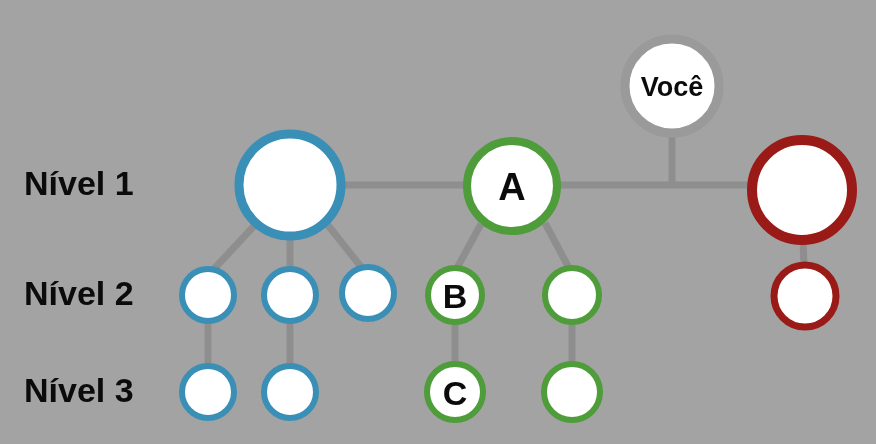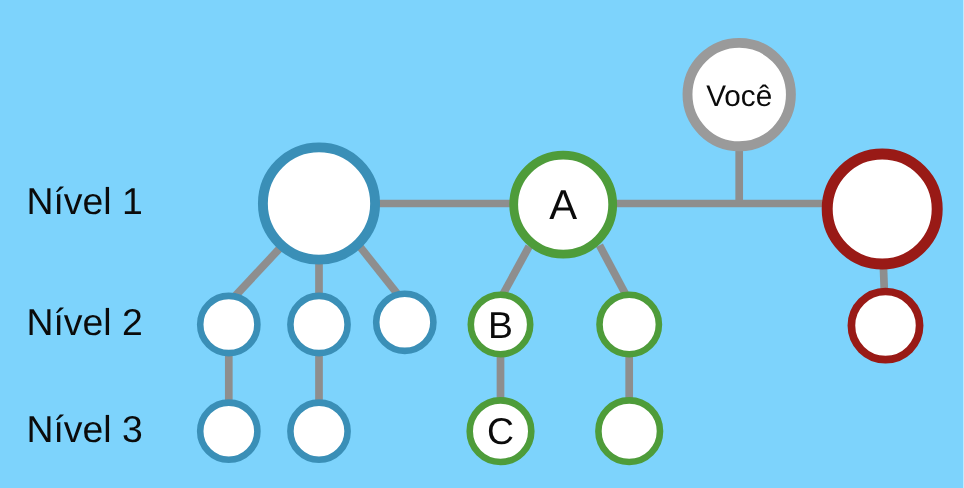--- a/index.html
+++ b/index.html
@@ -7,22 +7,23 @@
     padding: 0;
     background: #ffffff;
   }
   body {
     font-family: "Liberation Sans", sans-serif;
   }
   #canvas {
     position: relative;
     width: 876px;
     height: 444px;
-    background: #7dd3fc;
+    background: #a3a3a3;
     overflow: hidden;
+    font-weight: bold;
   }
   #diagram-svg {
     position: absolute;
     left: 0;
     top: 0;
     width: 876px;
     height: 444px;
     display: block;
   }
   .level-label {

